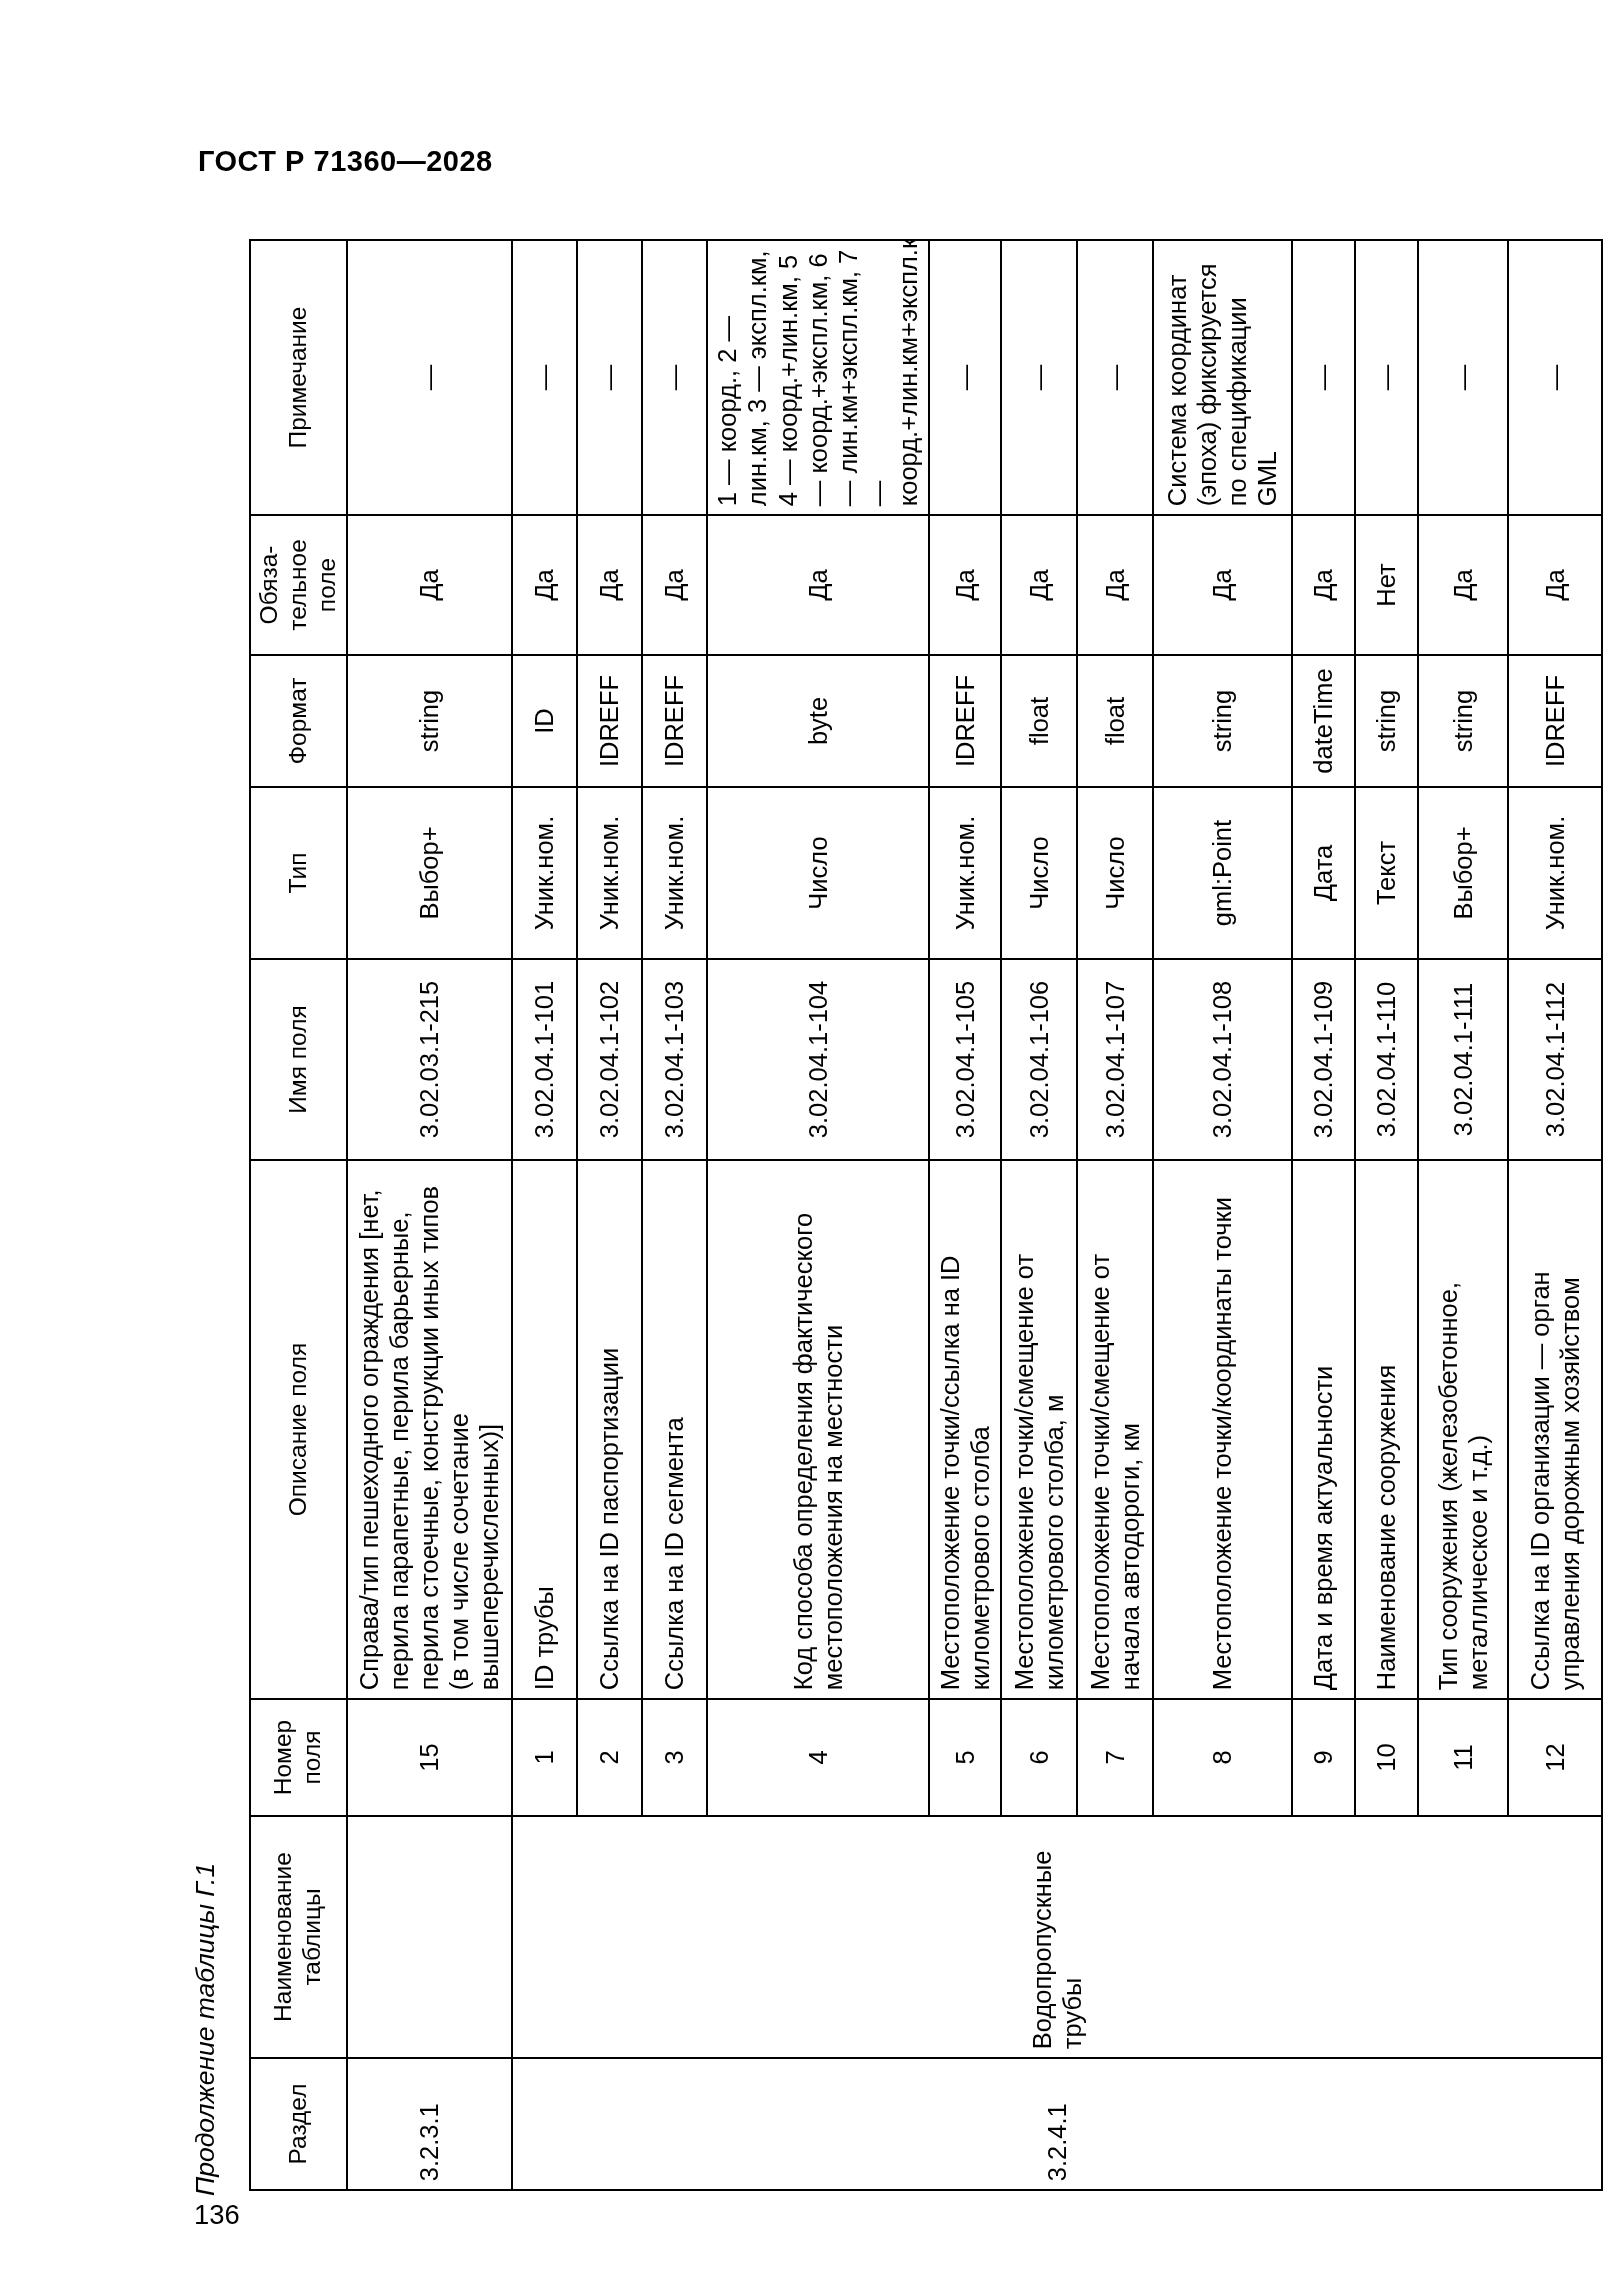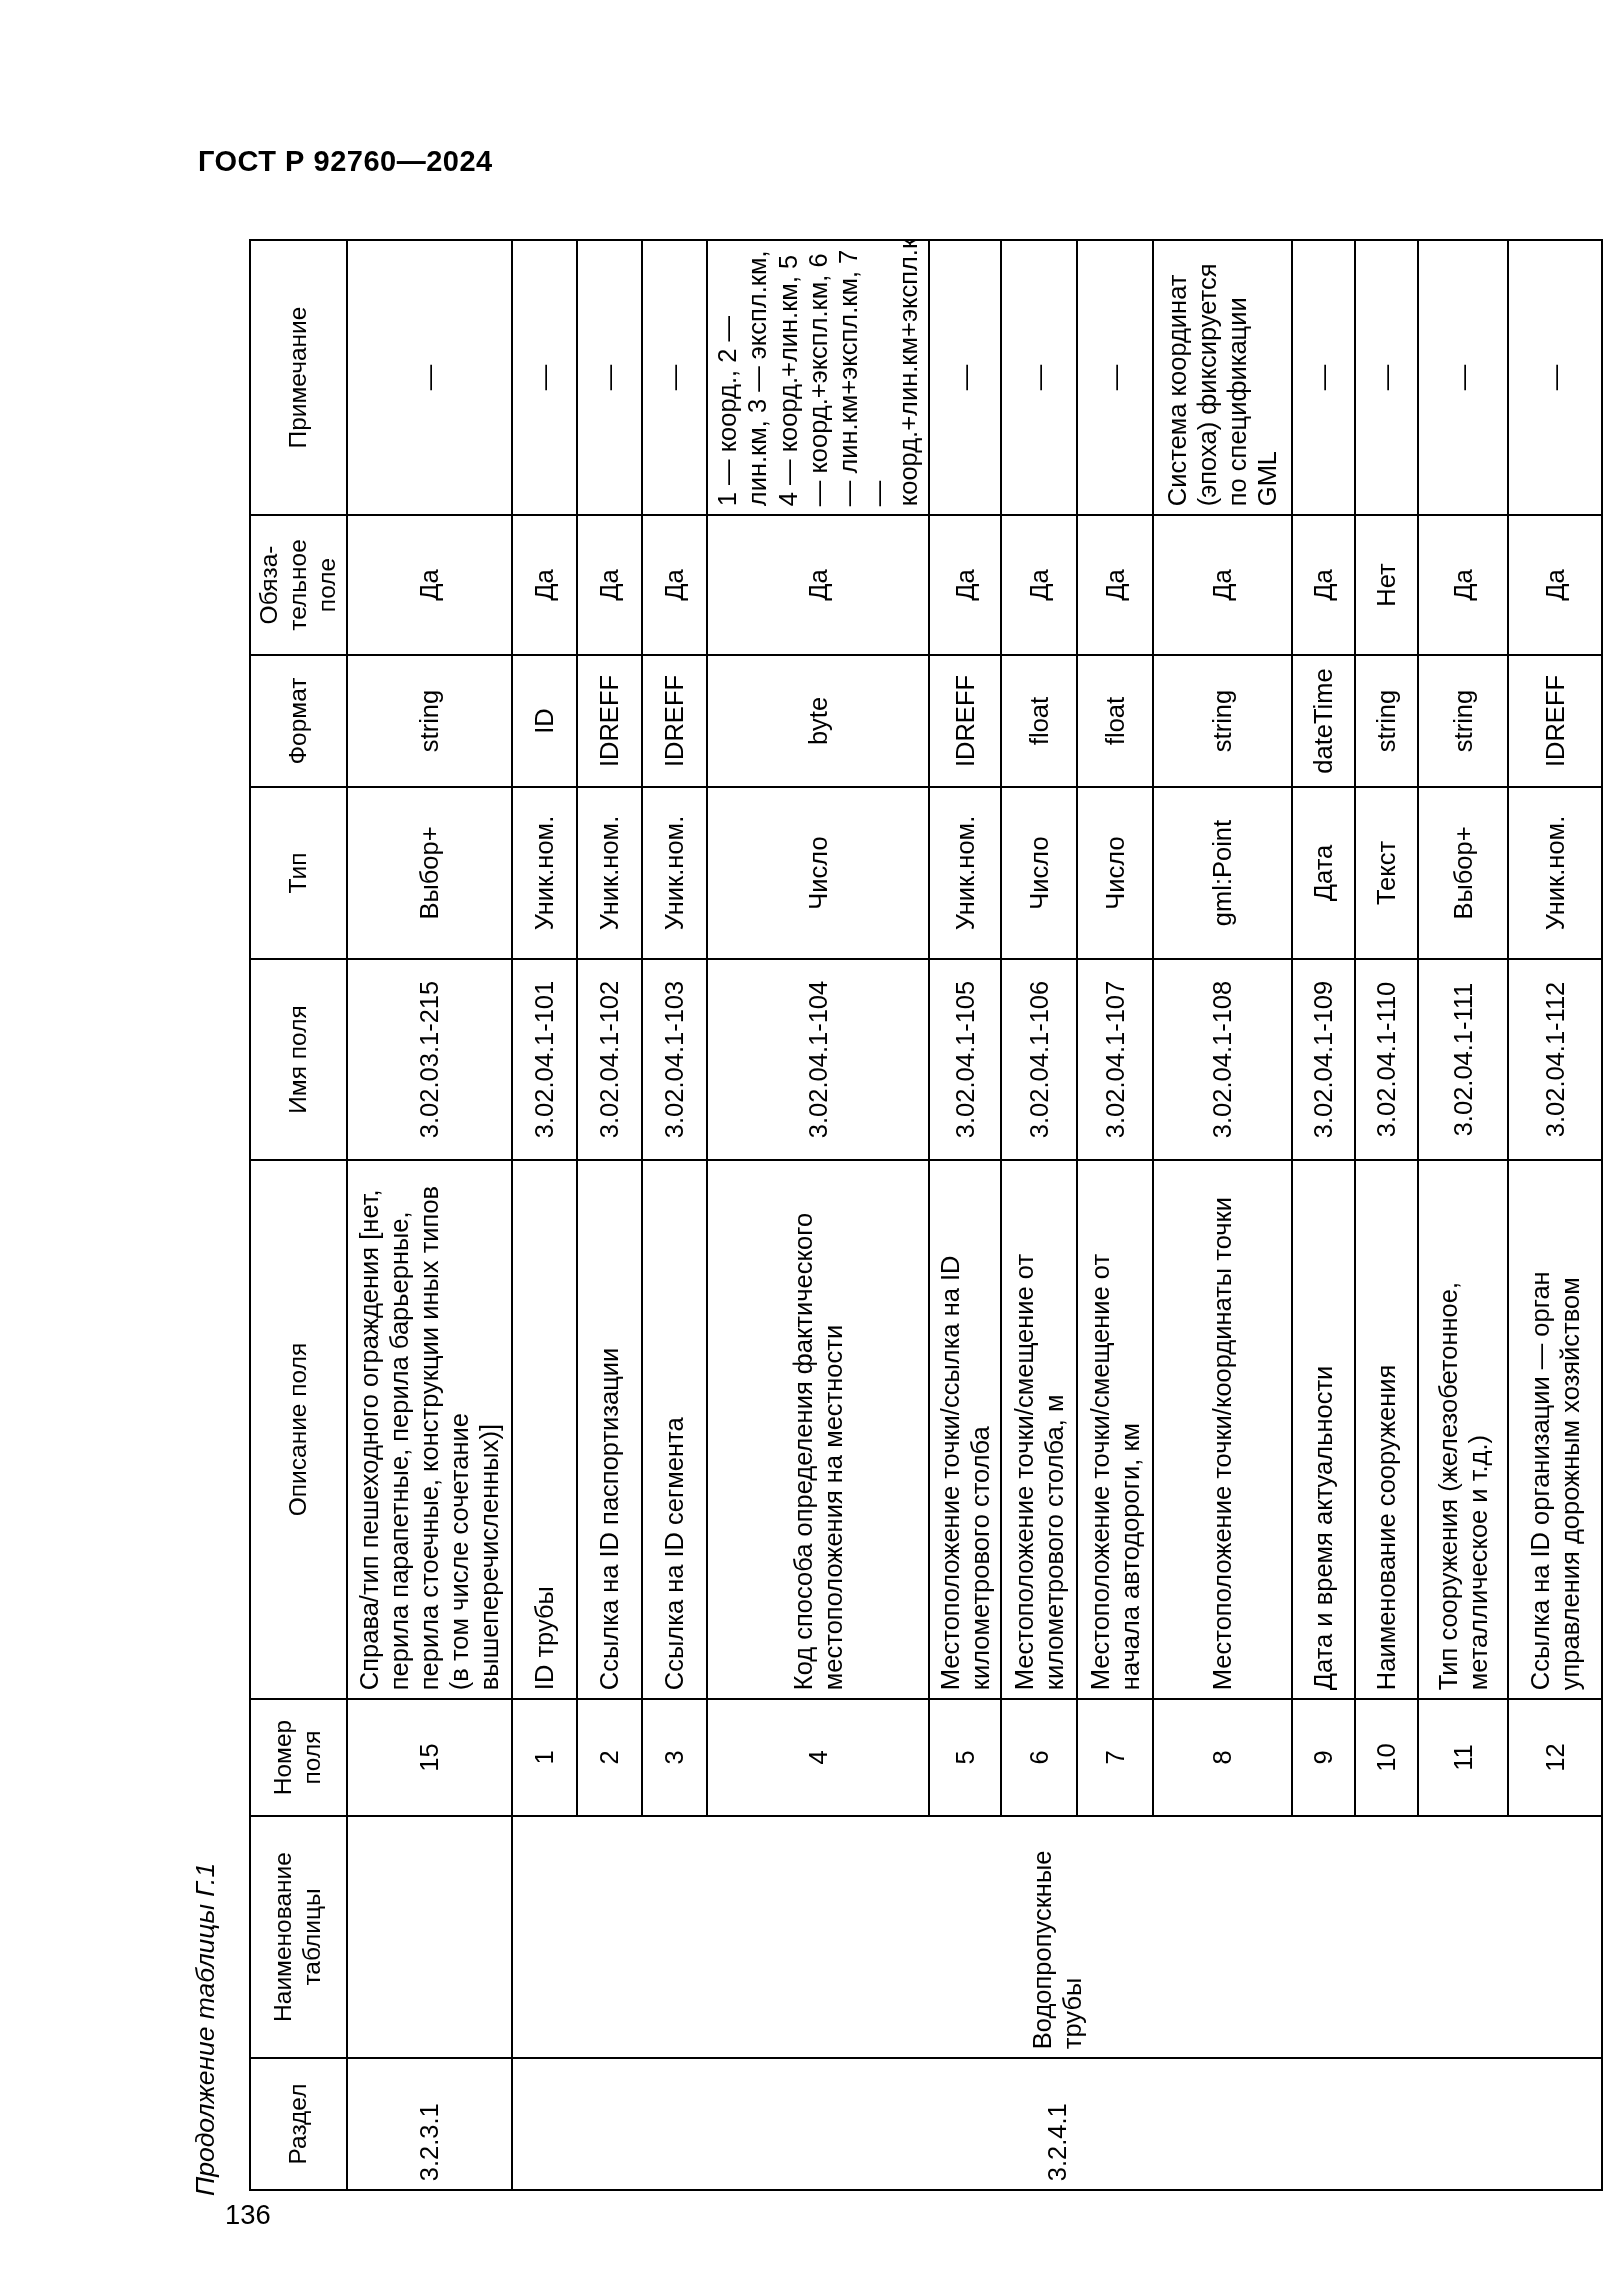--- a/index.html
+++ b/index.html
@@ -16,21 +16,20 @@
     font-size: 29px; font-weight: bold; letter-spacing: 0.5px;
   }
   .table-caption {
     position: absolute; left: 190px; top: 2196px;
     transform-origin: 0 0; transform: rotate(-90deg);
     font-style: italic; font-size: 26.5px; white-space: nowrap;
   }
   .page-number {
     position: absolute; left: 194px; top: 2199px;
     font-size: 27.4px;
-    margin-left: 31px;
   }
   .rot-wrap {
     position: absolute; left: 249px; top: 241px;
     width: 1325px; height: 1950px;
   }
   .rot-inner {
     width: 1950px; height: 1325px;
     transform-origin: 0 0;
     transform: rotate(-90deg) translateX(-1950px);
   }
@@ -58,21 +57,21 @@
   .c-field  { text-align: center; white-space: nowrap; }
   .c-type   { text-align: center; }
   .c-format { text-align: center; }
   .c-req    { text-align: center; }
   .c-note   { text-align: center; }
   .c-note-long { text-align: left; font-size: 24.5px; line-height: 1.15; padding: 3.9px 5.9px; }
 </style>
 </head>
 <body>
 
-<div class="doc-header">ГОСТ Р 92760—2024</div>
+<div class="doc-header">ГОСТ Р 71360—2028</div>
 <div class="table-caption">Продолжение таблицы Г.1</div>
 
 <div class="rot-wrap">
   <div class="rot-inner">
     <table class="g1">
       <colgroup>
         <col style="width:132px">
           <col style="width:242px">
           <col style="width:117px">
         <col style="width:539px">

